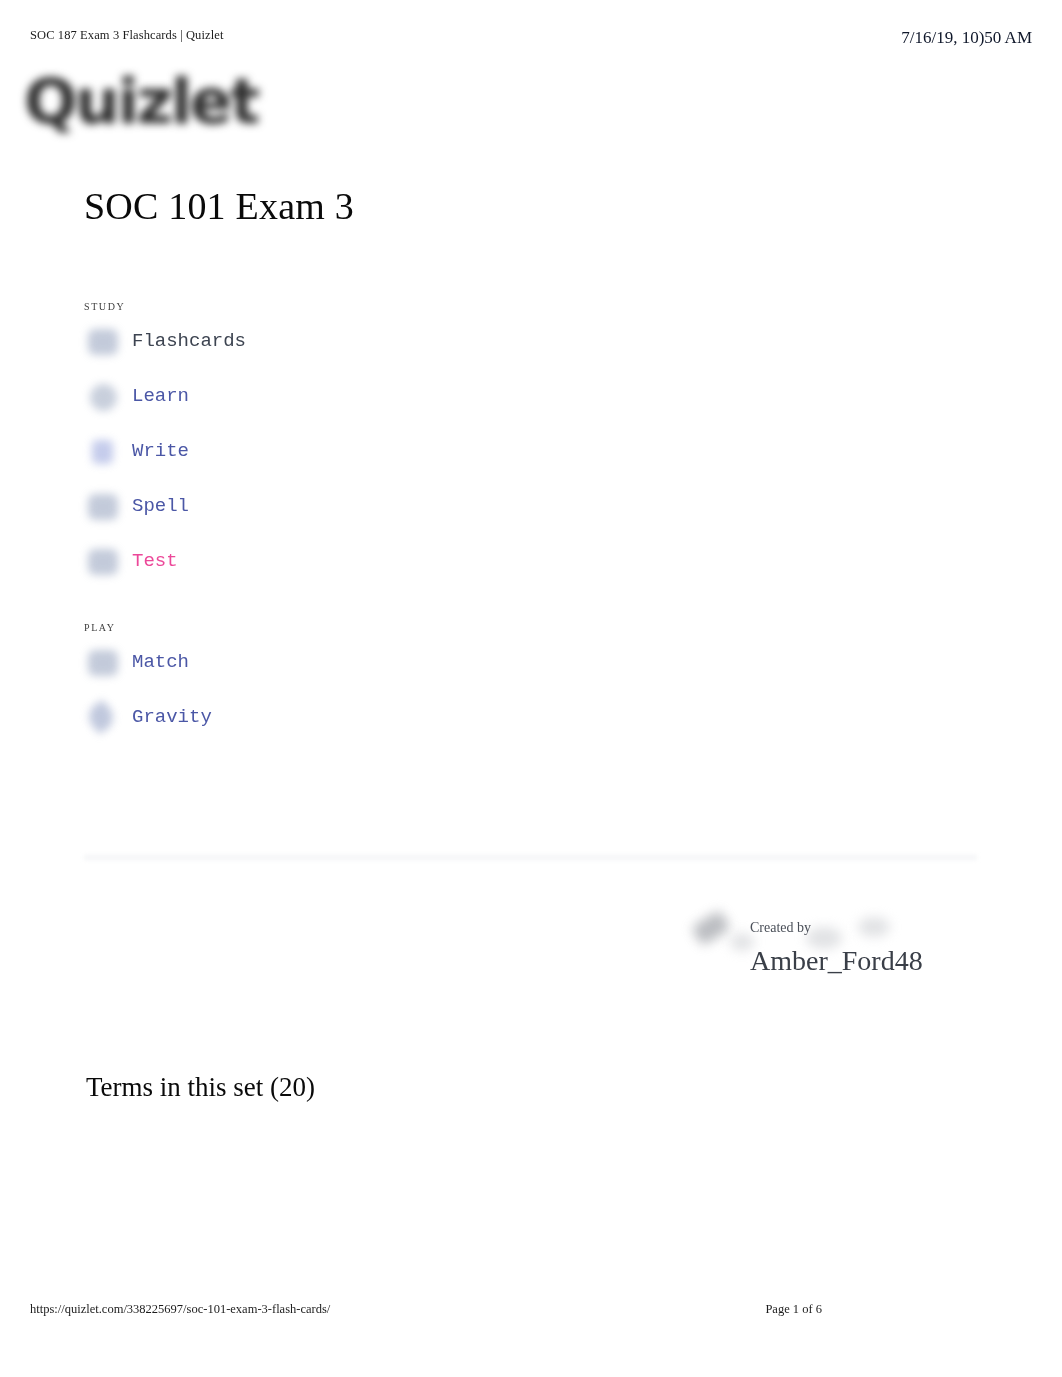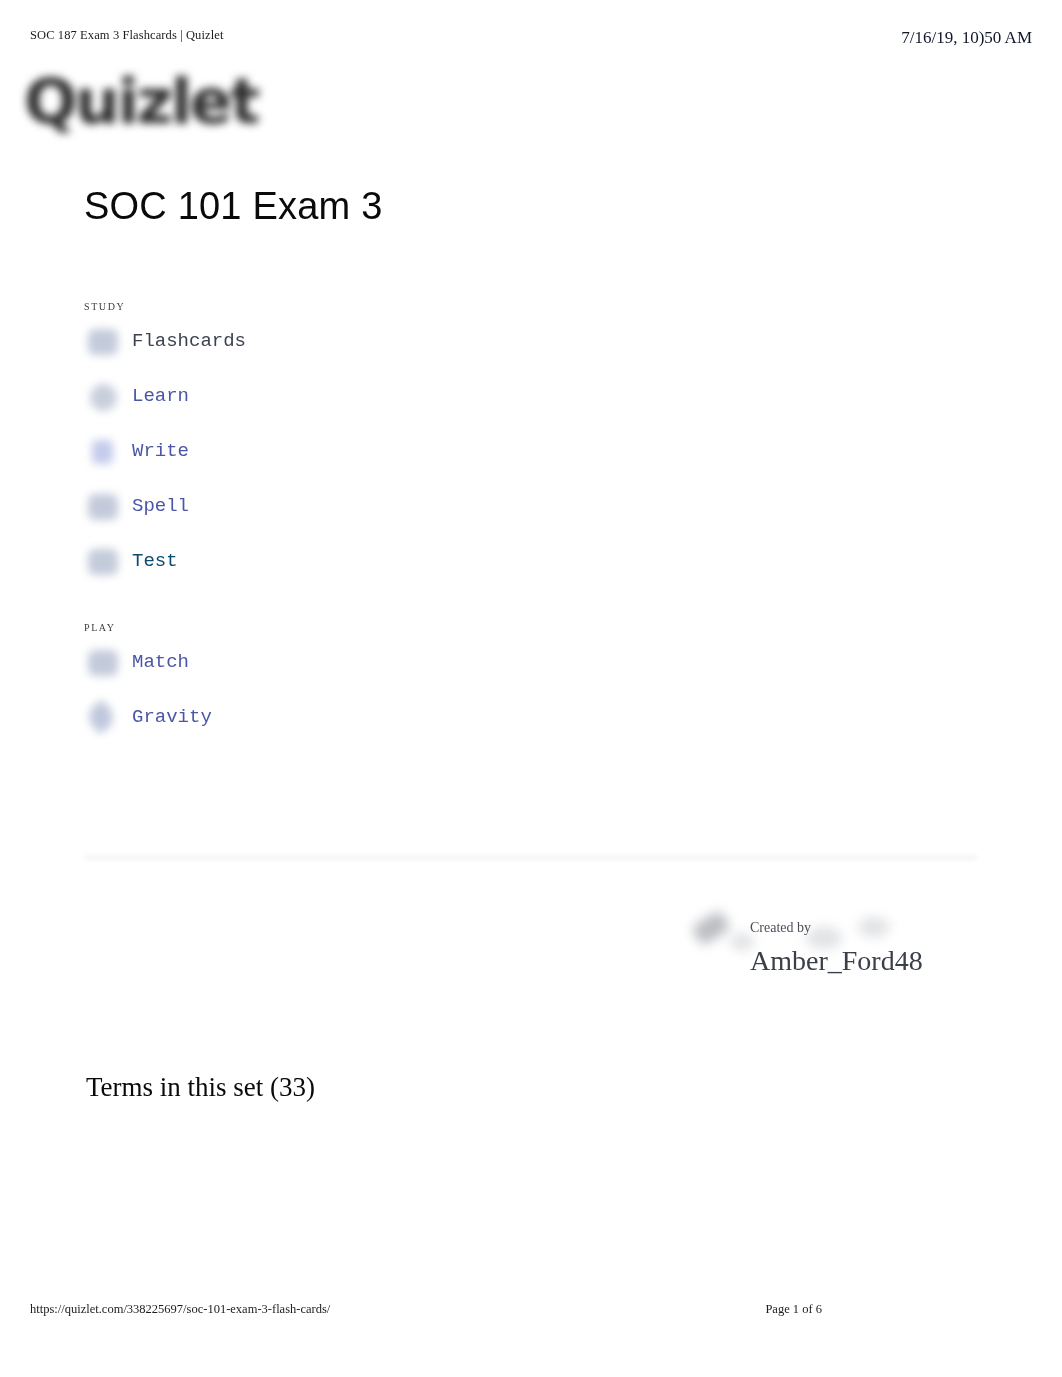--- a/index.html
+++ b/index.html
@@ -72,21 +72,21 @@
 
   
   .content {
     position: absolute;
     left: 84px;
     top: 185px;
     width: 900px;
   }
 
   .set-title {
-    font-family: Liberation Sans, sans-serif;
+    font-family: Liberation Serif, serif;
     font-size: 38px;
     font-weight: normal;
     color: #0a0a0a;
     line-height: 1.15;
     margin: 0;
     letter-spacing: 0.2px;
   }
 
   .section-label {
     font-family: "Liberation Serif", "DejaVu Serif", serif;
@@ -162,21 +162,21 @@
     text-decoration: none;
     white-space: nowrap;
   }
   .mode-label.current {
     color: #3d4451;
   }
   .mode-label.link {
     color: #4b57a6;
   }
   .mode-label.accent {
-    color: #0c4a6e;
+    color: #ec4899;
   }
 
   
   .divider {
     position: absolute;
     left: 84px;
     top: 855px;
     width: 893px;
     height: 5px;
     background: #f4f5f7;
@@ -333,20 +333,20 @@
 
   <div class="creator-block">
     <span class="creator-blur-a"></span>
     <span class="creator-blur-b"></span>
     <span class="creator-blur-c"></span>
     <span class="creator-blur-d"></span>
     <span class="creator-label">Created by</span>
     <span class="creator-name">Amber_Ford48</span>
   </div>
 
-  <h2 class="terms-heading">Terms in this set (33)</h2>
+  <h2 class="terms-heading">Terms in this set (20)</h2>
 
   <div class="print-footer">
     <span class="print-footer-url">https://quizlet.com/338225697/soc-101-exam-3-flash-cards/</span>
     <span class="print-footer-page">Page 1 of 6</span>
   </div>
 
 </div>
 
 </body></html>

